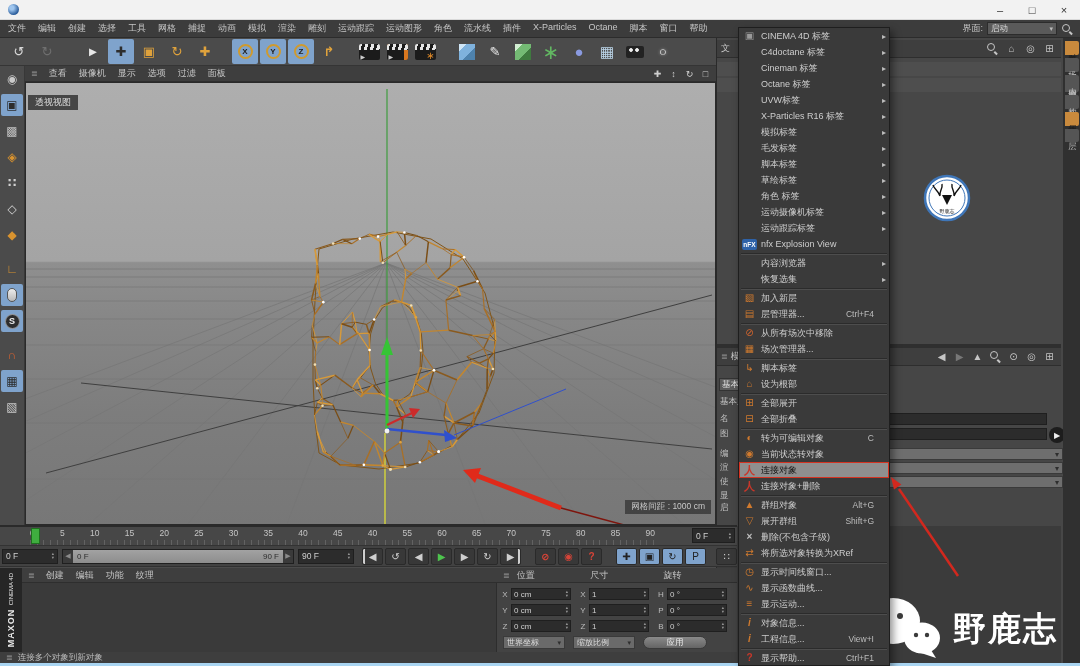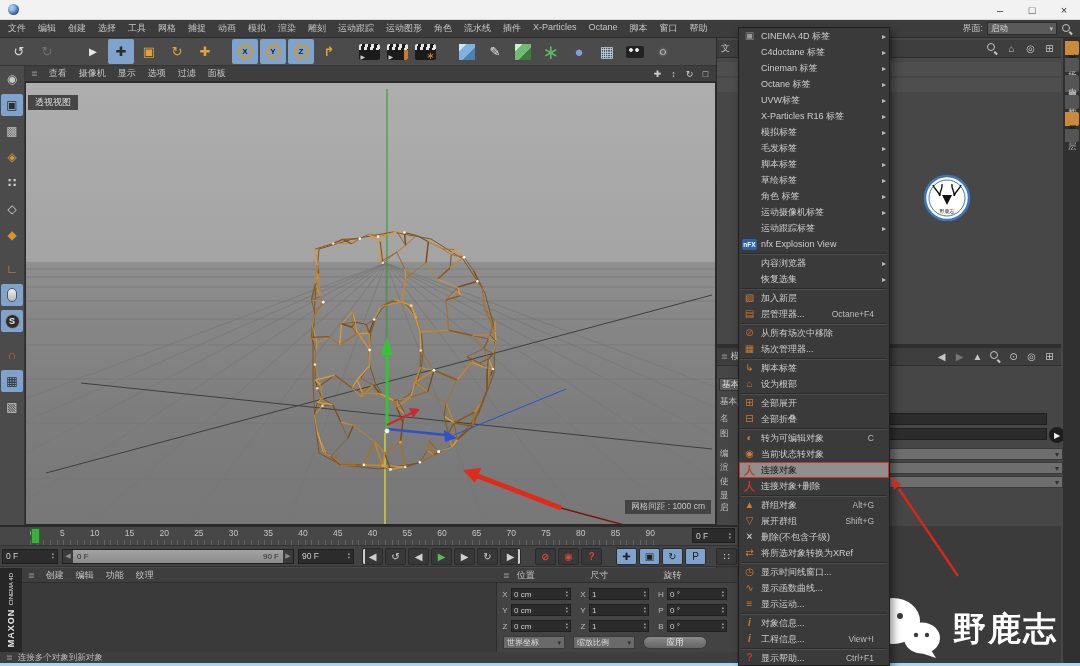--- a/index.html
+++ b/index.html
@@ -1146,21 +1146,21 @@
       <div class="crow">
         <span class="mi" style="color:#d07a2e">▧</span>
         <span class="clabel">加入新层</span>
         <span class="cshort"></span>
 
       </div>
 
       <div class="crow">
         <span class="mi" style="color:#d07a2e">▤</span>
         <span class="clabel">层管理器...</span>
-        <span class="cshort">Octane+F4</span>
+        <span class="cshort">Ctrl+F4</span>
 
       </div>
 
       <div class="crow sep">
         
         
         
         
       </div>
 

